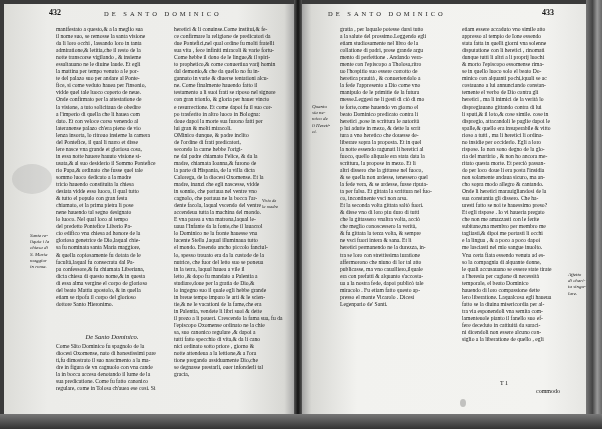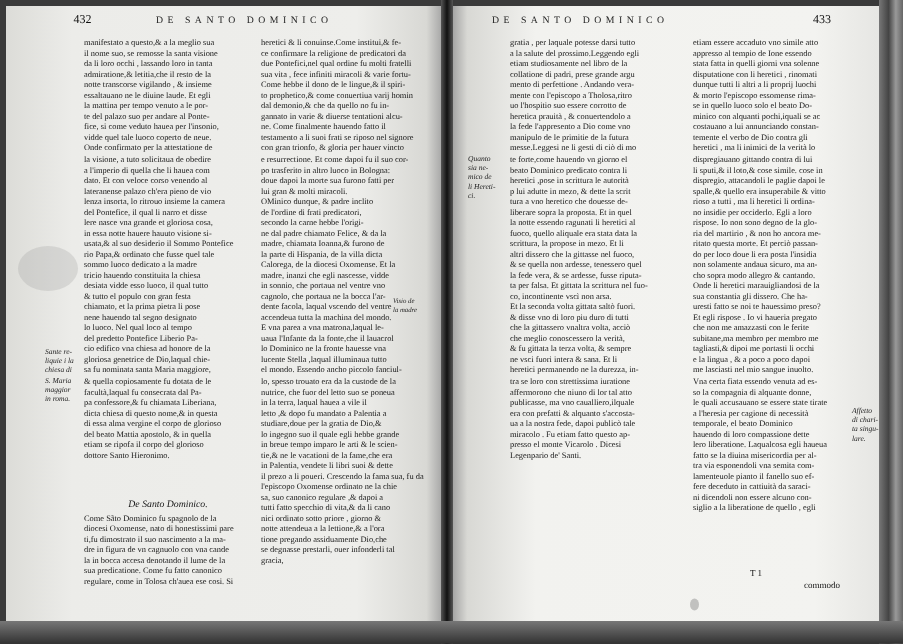--- a/index.html
+++ b/index.html
@@ -5,21 +5,21 @@
   html,body{margin:0;padding:0;}
   body{width:602px;height:429px;overflow:hidden;background:#2a2a2a;font-family:"Liberation Serif","DejaVu Serif",serif;}
   .spread{position:absolute;left:0;top:0;width:602px;height:429px;background:#3a3a3a;}
   .page{position:absolute;top:4px;height:412px;background:#e9e9e6;overflow:hidden;}
   .page.left{left:4px;width:292px;background:linear-gradient(90deg,#dcdcd8 0%,#ecece9 15%,#eeeeeb 80%,#d8d8d4 96%,#a0a0a0 100%);}
   .page.right{left:300px;width:286px;background:linear-gradient(90deg,#9a9a9a 0%,#d8d8d4 4%,#f2f2ef 20%,#f3f3f0 85%,#e6e6e3 100%);}
   .gutter{position:absolute;left:294px;top:0;width:8px;height:429px;background:linear-gradient(90deg,#555,#111 50%,#555);}
   .edge-right{position:absolute;left:586px;top:0;width:16px;height:429px;background:linear-gradient(90deg,#777,#444 40%,#999 70%,#666);}
   .bottom-shadow{position:absolute;left:0;top:414px;width:602px;height:15px;background:linear-gradient(180deg,#777,#333);}
   .running-head{position:absolute;top:6px;font-size:6.5px;letter-spacing:3px;color:#222;}
-  .folio{position:absolute;top:4px;font-size:8px;font-weight:normal;color:#111;}
+  .folio{position:absolute;top:4px;font-size:8px;font-weight:bold;color:#111;}
   .col{position:absolute;font-size:5.6px;line-height:7.05px;color:#161616;text-align:justify;}
   .col .line{display:block;white-space:nowrap;overflow:hidden;}
   .section-title{font-style:italic;text-align:center;font-size:6.5px;margin:4px 0 3px 0;}
   .margin-note{position:absolute;font-size:5px;line-height:6.2px;color:#222;font-style:italic;}
   .sig{position:absolute;font-size:6px;color:#111;}
   .catch{position:absolute;font-size:6px;color:#111;}
   .stain{position:absolute;border-radius:50%;background:rgba(150,150,150,0.25);}
 </style>
 </head>
 <body>

